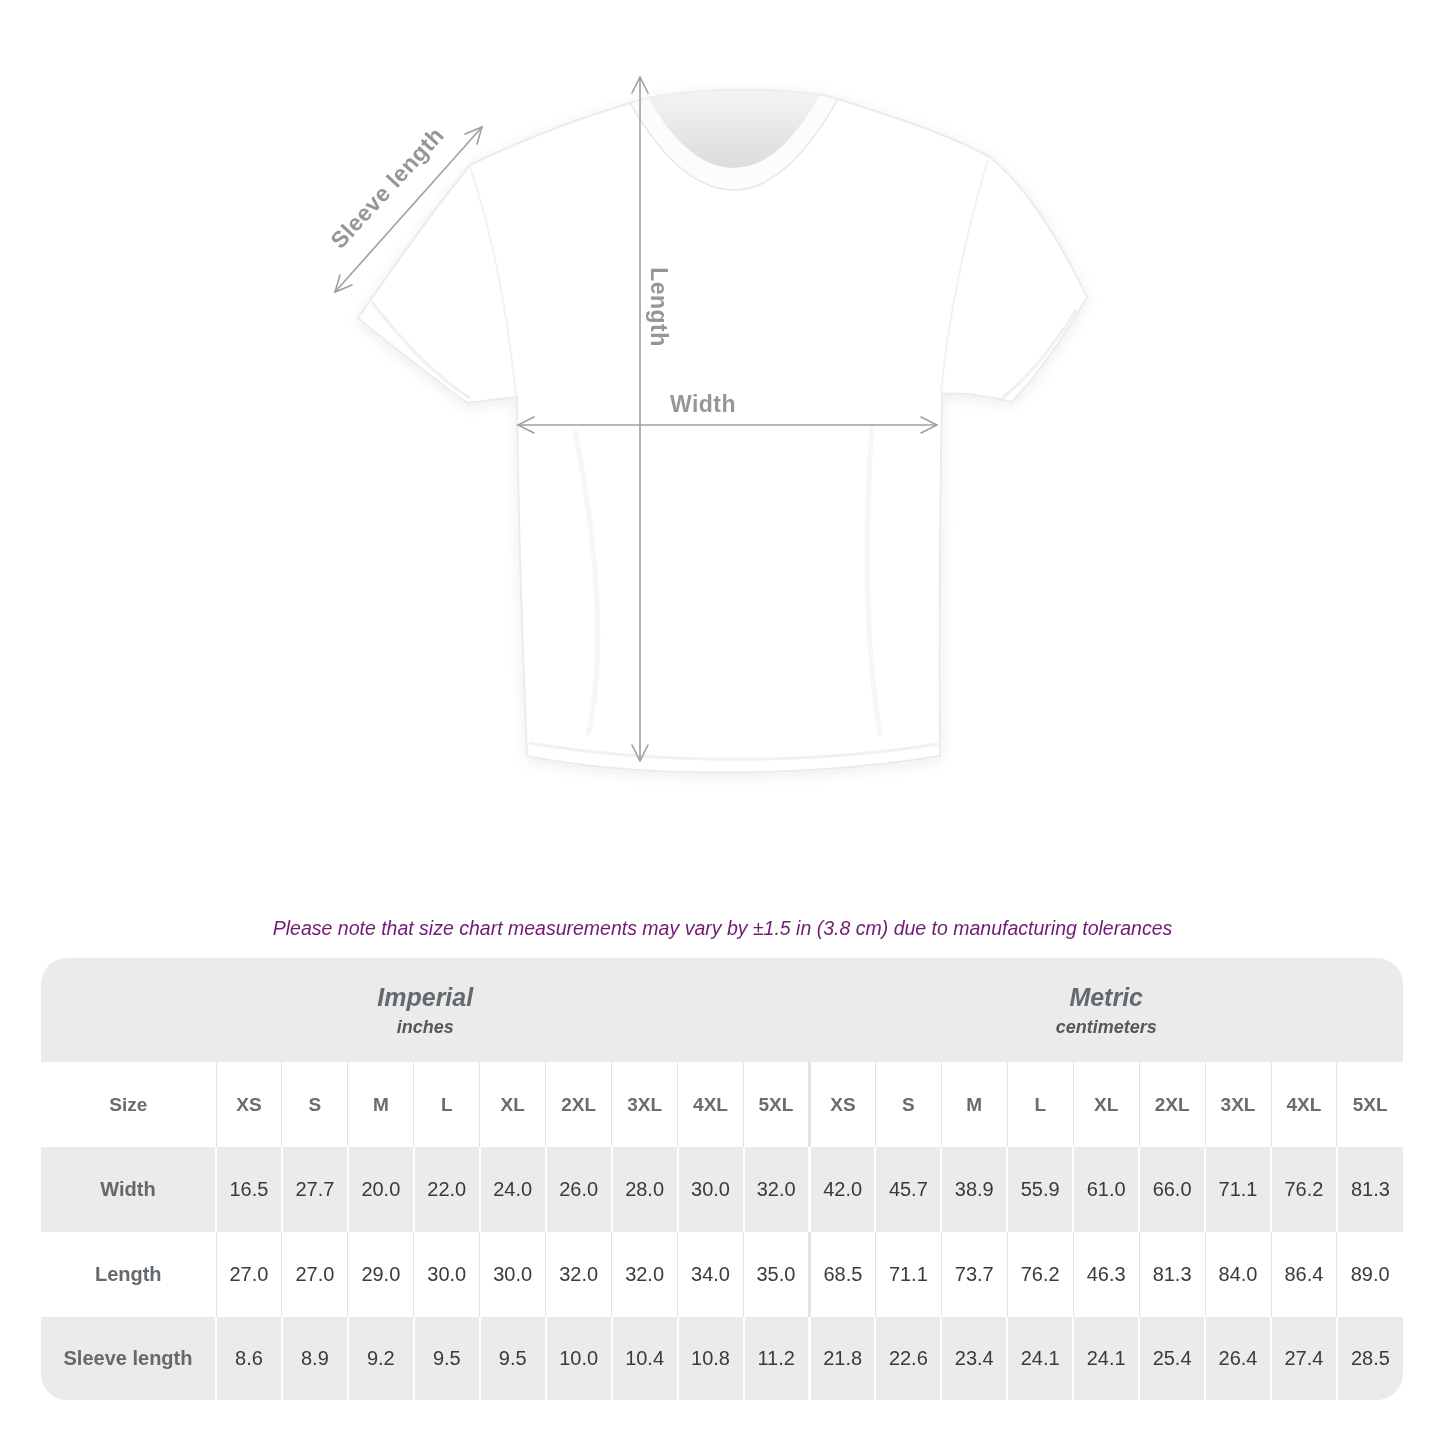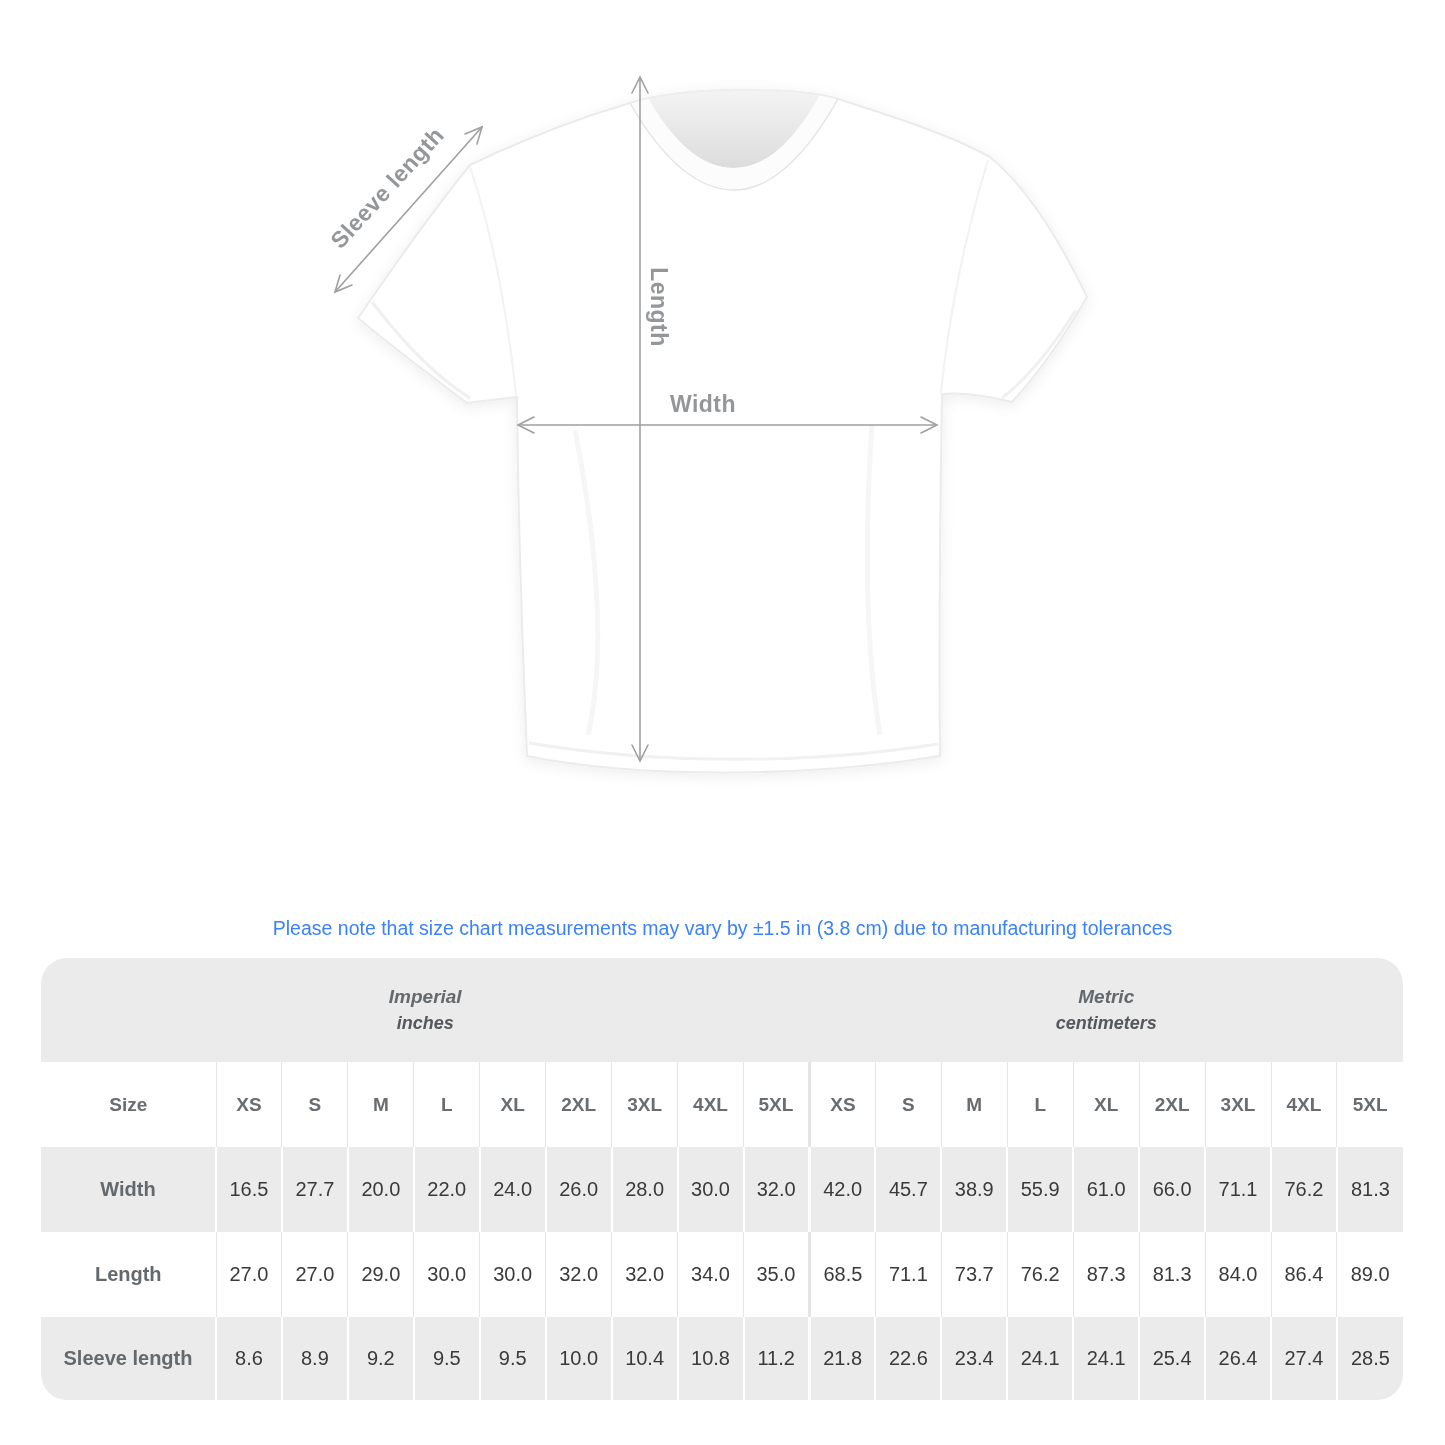--- a/index.html
+++ b/index.html
@@ -7,35 +7,35 @@
         font-family:"Liberation Sans",sans-serif;}
 
   
   #diagram{position:absolute;left:0;top:0;}
   .dim-label{font-family:"Liberation Sans",sans-serif;font-weight:bold;font-size:23px;letter-spacing:.5px;}
 
   
   .title{position:absolute;top:850px;left:0;width:1445px;text-align:center;
          font-size:31px;font-weight:bold;color:#3b3b3b;}
   .subtitle{position:absolute;top:897px;left:0;width:1445px;text-align:center;
-            font-size:19.5px;color:#3b82f6;}
+            font-size:19.5px;font-style:italic;color:#701a75;}
 
   
   .table-wrap{position:absolute;left:41px;top:958px;width:1362px;border-radius:26px;overflow:hidden;}
   table{border-collapse:collapse;table-layout:fixed;width:1362px;}
   col.label-col{width:175px;}
   th,td{padding:0;text-align:center;vertical-align:middle;font-family:"Liberation Sans",sans-serif;}
 
   tr.banner-row{height:104px;}
   tr.size-row{height:85px;}
   tr.data-row{height:85px;}
   tr.data-row.last{height:83px;}
 
   th.banner{background:var(--band-bg,#ebebeb);}
-  .b-name{font-size:19px;font-weight:bold;font-style:italic;color:var(--text-gray,#63696d);line-height:1.2;}
+  .b-name{font-size:25px;font-weight:bold;font-style:italic;color:var(--text-gray,#63696d);line-height:1.2;}
   .b-unit{font-size:18px;font-style:italic;font-weight:bold;color:#54585c;margin-top:5px;}
 
   tr.size-row th{background:#ffffff;font-size:19px;font-weight:bold;color:#686d71;}
   tr.size-row th + th{border-left:1px solid #e4e4e4;}
 
   th.row-label{font-size:20px;font-weight:bold;color:var(--text-gray,#63696d);}
   td.val{font-size:20px;font-weight:normal;color:var(--text-dark,#3a3a3a);margin-top:45px;}
 
   tr.gray-row th, tr.gray-row td{background:var(--band-bg,#ebebeb);}
   tr.gray-row td{border-left:2px solid #ffffff;}
@@ -201,21 +201,21 @@
             <td class="val">30.0</td>
             <td class="val">30.0</td>
             <td class="val">32.0</td>
             <td class="val">32.0</td>
             <td class="val">34.0</td>
             <td class="val">35.0</td>
             <td class="val split">68.5</td>
             <td class="val">71.1</td>
             <td class="val">73.7</td>
             <td class="val">76.2</td>
-            <td class="val">87.3</td>
+            <td class="val">46.3</td>
             <td class="val">81.3</td>
             <td class="val">84.0</td>
             <td class="val">86.4</td>
             <td class="val">89.0</td>
           </tr>
           <tr class="data-row gray-row last">
             <th class="row-label">Sleeve length</th>
             <td class="val">8.6</td>
             <td class="val">8.9</td>
             <td class="val">9.2</td>

